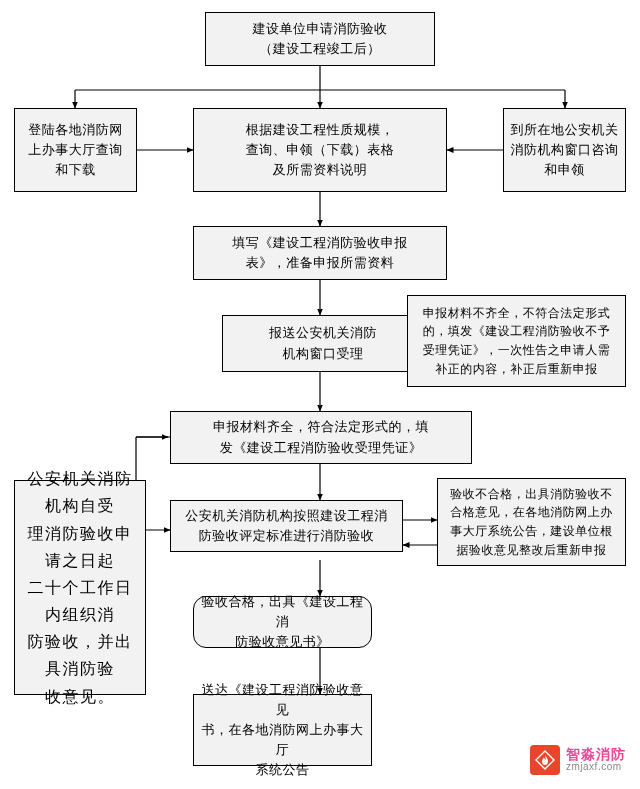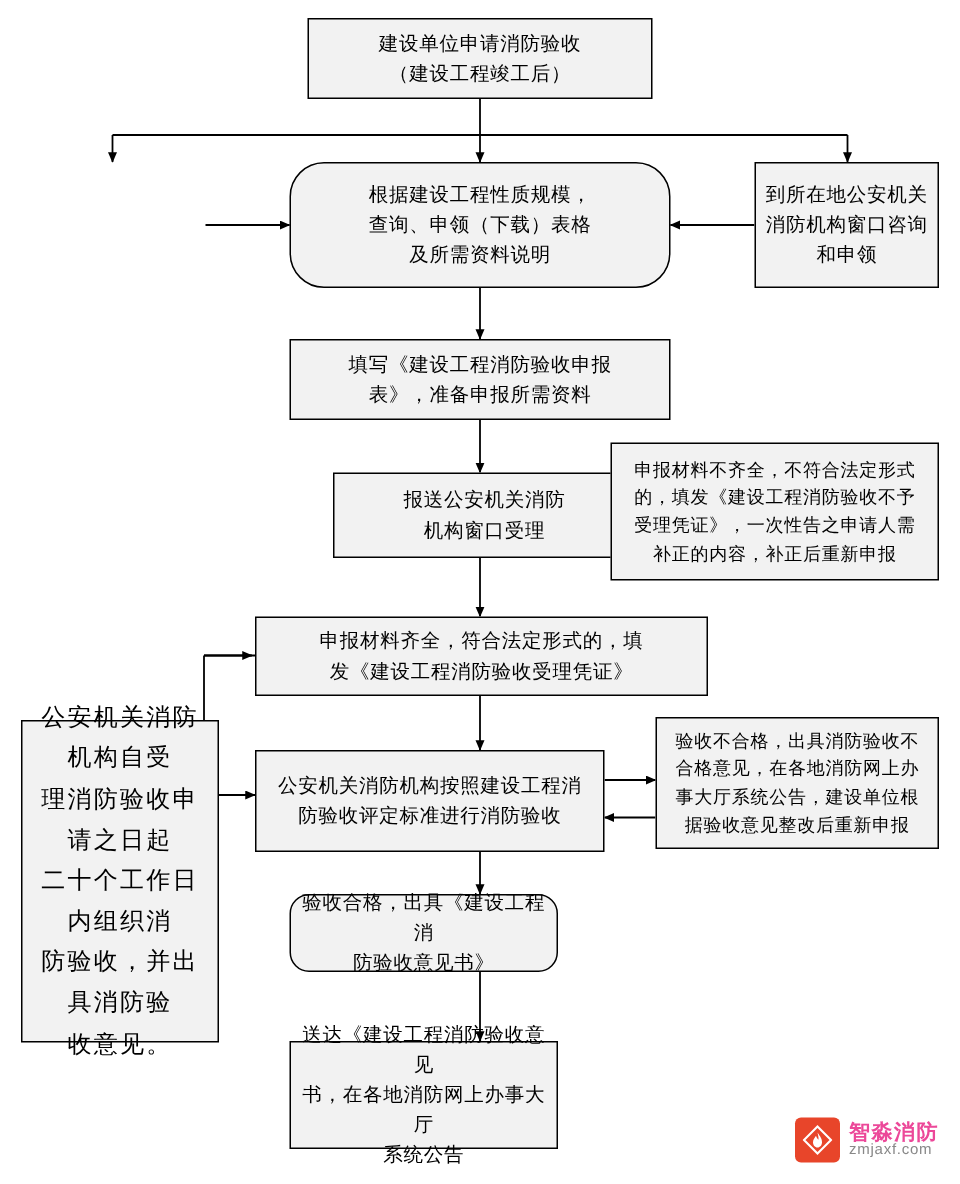--- a/index.html
+++ b/index.html
@@ -100,22 +100,25 @@
 
       <path d="M136,437 L168,437" marker-end="url(#ah)"></path>
 
       <path d="M136,530 L170,530" marker-end="url(#ah)"></path>
     </g>
   </svg>
 
   <div class="node f13" style="left:205px;top:12px;width:230px;height:54px;">建设单位申请消防验收
 （建设工程竣工后）</div>
 
+  <div class="node f13" style="left:14px;top:108px;width:123px;height:84px;">登陆各地消防网
+上办事大厅查询
+和下载</div>
 
-  <div class="node f13" style="left:193px;top:108px;width:254px;height:84px;border-radius:23px;">根据建设工程性质规模，
+  <div class="node f13" style="left:193px;top:108px;width:254px;height:84px;">根据建设工程性质规模，
 查询、申领（下载）表格
 及所需资料说明</div>
 
   <div class="node f13" style="left:503px;top:108px;width:123px;height:84px;">到所在地公安机关
 消防机构窗口咨询
 和申领</div>
 
   <div class="node f13" style="left:193px;top:226px;width:254px;height:54px;">填写《建设工程消防验收申报
 表》，准备申报所需资料</div>
 
@@ -129,21 +132,21 @@
 
   <div class="node f13" style="left:170px;top:411px;width:302px;height:53px;">申报材料齐全，符合法定形式的，填
 发《建设工程消防验收受理凭证》</div>
 
   <div class="node f16" style="left:14px;top:480px;width:132px;height:215px;">公安机关消防机构自受
 理消防验收申请之日起
 二十个工作日内组织消
 防验收，并出具消防验
 收意见。</div>
 
-  <div class="node f13" style="left:170px;top:500px;width:233px;height:68px;">公安机关消防机构按照建设工程消
+  <div class="node f13" style="left:170px;top:500px;width:233px;height:52px;">公安机关消防机构按照建设工程消
 防验收评定标准进行消防验收</div>
 
   <div class="node f12" style="left:437px;top:478px;width:189px;height:88px;">验收不合格，出具消防验收不
 合格意见，在各地消防网上办
 事大厅系统公告，建设单位根
 据验收意见整改后重新申报</div>
 
   <div class="node f13" style="left:193px;top:596px;width:179px;height:52px;border-radius:13px;">验收合格，出具《建设工程消
 防验收意见书》</div>
 

